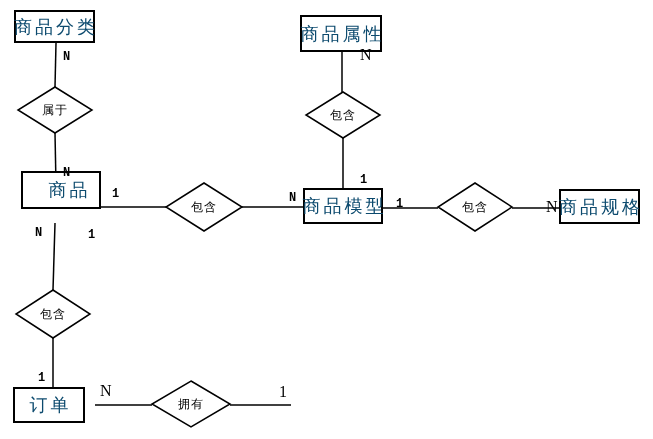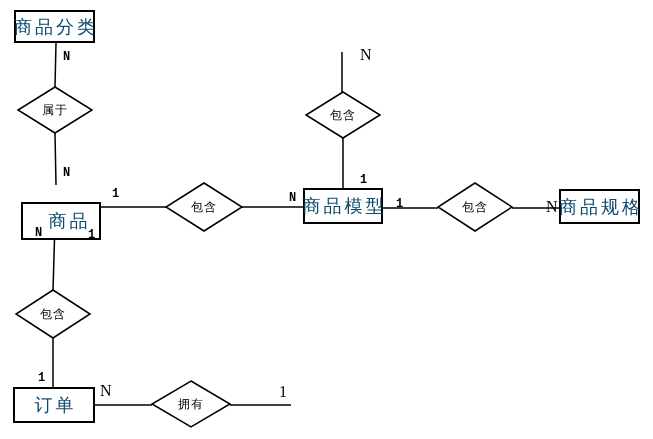--- a/index.html
+++ b/index.html
@@ -81,24 +81,25 @@
 
     <polygon points="55,87 92,110 55,133 18,110" fill="#ffffff" stroke="#000" stroke-width="1.5"></polygon>
     <polygon points="343,92 380,115 343,138 306,115" fill="#ffffff" stroke="#000" stroke-width="1.5"></polygon>
     <polygon points="204,183 242,207 204,231 166,207" fill="#ffffff" stroke="#000" stroke-width="1.5"></polygon>
     <polygon points="475,183 512,207 475,231 438,207" fill="#ffffff" stroke="#000" stroke-width="1.5"></polygon>
     <polygon points="53,290 90,314 53,338 16,314" fill="#ffffff" stroke="#000" stroke-width="1.5"></polygon>
     <polygon points="191,381 230,404 191,427 152,404" fill="#ffffff" stroke="#000" stroke-width="1.5"></polygon>
   </svg>
 
   <div class="entity" style="left:14px;  top:10px;  width:81px; height:33px;">商品分类</div>
-  <div class="entity" style="left:21px;  top:202px; width:80px; height:38px;padding-left:14px;">商品</div>
+  <div class="entity" style="left:300px; top:15px;  width:82px; height:37px;">商品属性</div>
+  <div class="entity" style="left:21px;  top:171px; width:80px; height:38px;padding-left:14px;">商品</div>
   <div class="entity" style="left:559px; top:189px; width:81px; height:35px;">商品规格</div>
   <div class="entity" style="left:303px; top:188px; width:80px; height:36px;">商品模型</div>
-  <div class="entity" style="left:13px;  top:387px; width:82px; height:36px;">订单</div>
+  <div class="entity" style="left:13px;  top:387px; width:72px; height:36px;">订单</div>
 
   <div class="rel-label" style="left:55px;  top:110px;">属于</div>
   <div class="rel-label" style="left:343px; top:115px;">包含</div>
   <div class="rel-label" style="left:204px; top:207px;">包含</div>
   <div class="rel-label" style="left:475px; top:207px;">包含</div>
   <div class="rel-label" style="left:53px;  top:314px;">包含</div>
   <div class="rel-label" style="left:191px; top:404px;">拥有</div>
 
   <span class="card small" style="left:63px;  top:50px;">N</span>
   <span class="card small" style="left:63px;  top:166px;">N</span>

